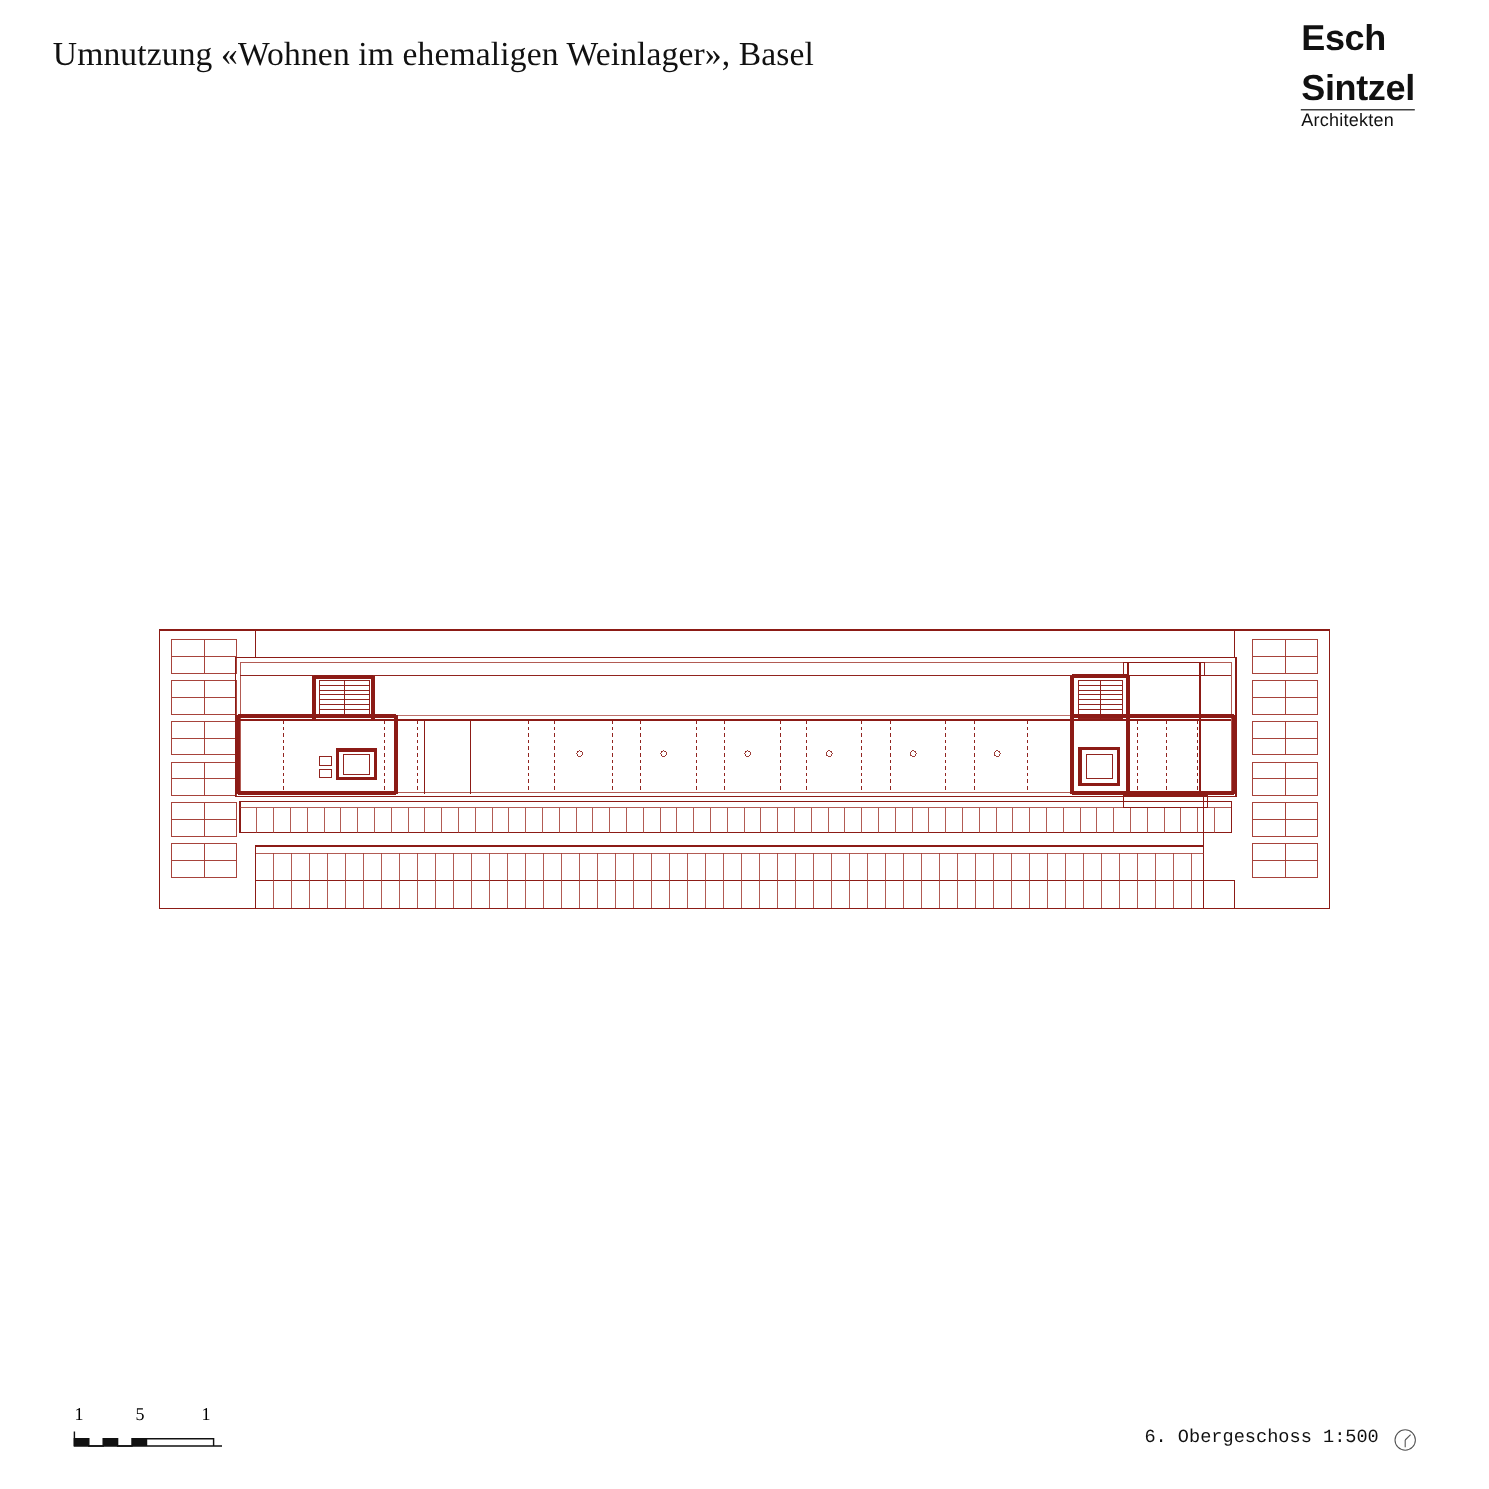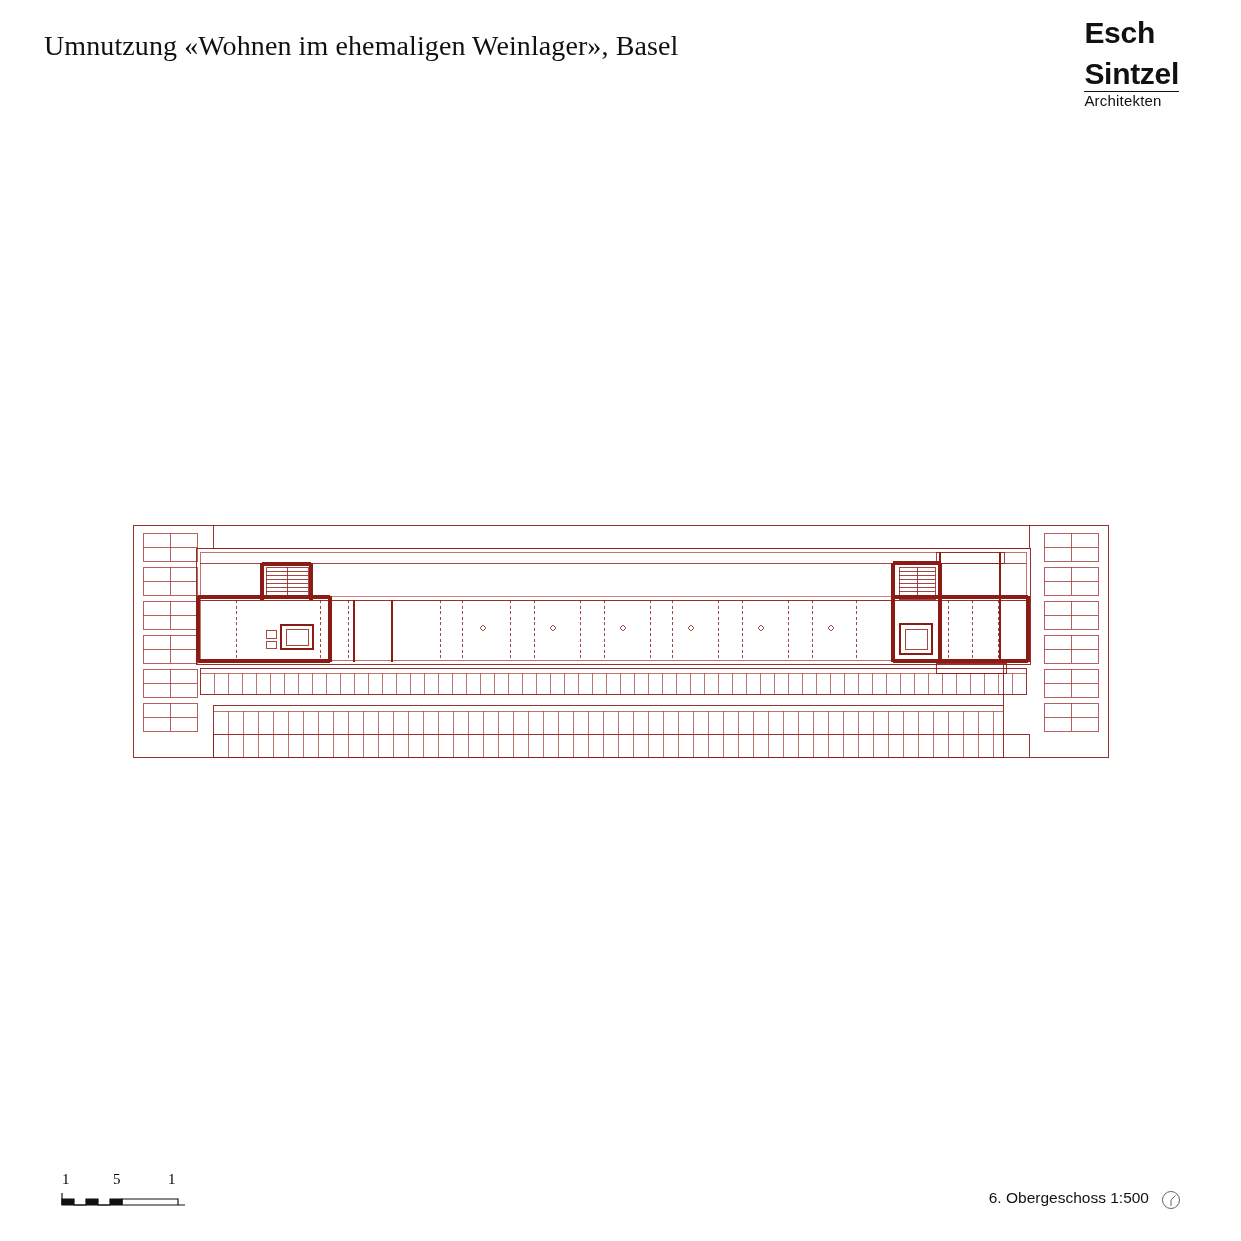--- a/index.html
+++ b/index.html
@@ -70,21 +70,21 @@
   }
   .scalebar .nums span { position: absolute; top: 0; }
   .scalebar .n1 { left: 2px; }
   .scalebar .n5 { left: 53px; }
   .scalebar .n10 { left: 108px; }
 
   .caption {
     position: absolute;
     right: 92px;
     bottom: 34px;
-    font-family: Liberation Sans, sans-serif;
+    font-family: Liberation Mono, monospace;
     font-size: 15.5px;
     color: #111111;
     white-space: nowrap;
   }
   .north {
     position: absolute;
     right: 60px;
     bottom: 31px;
     width: 20px;
     height: 20px;

